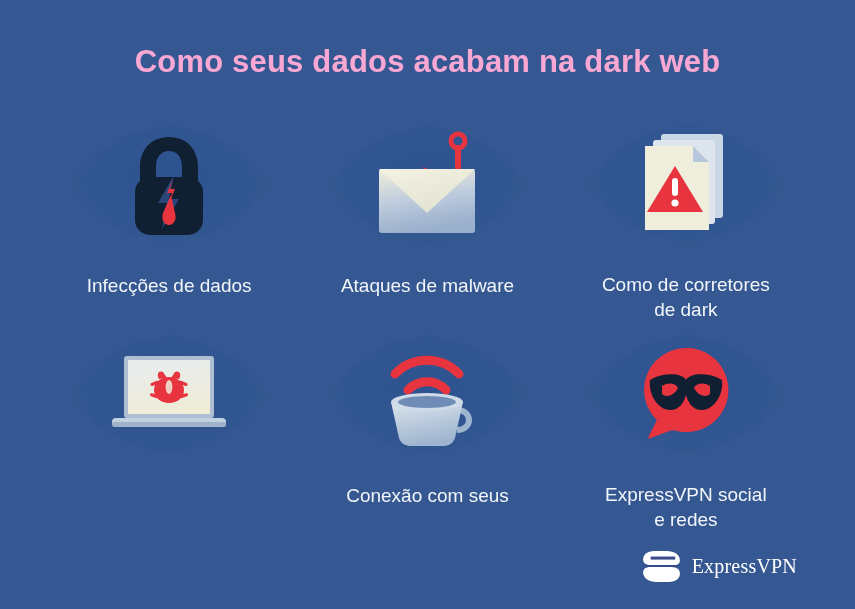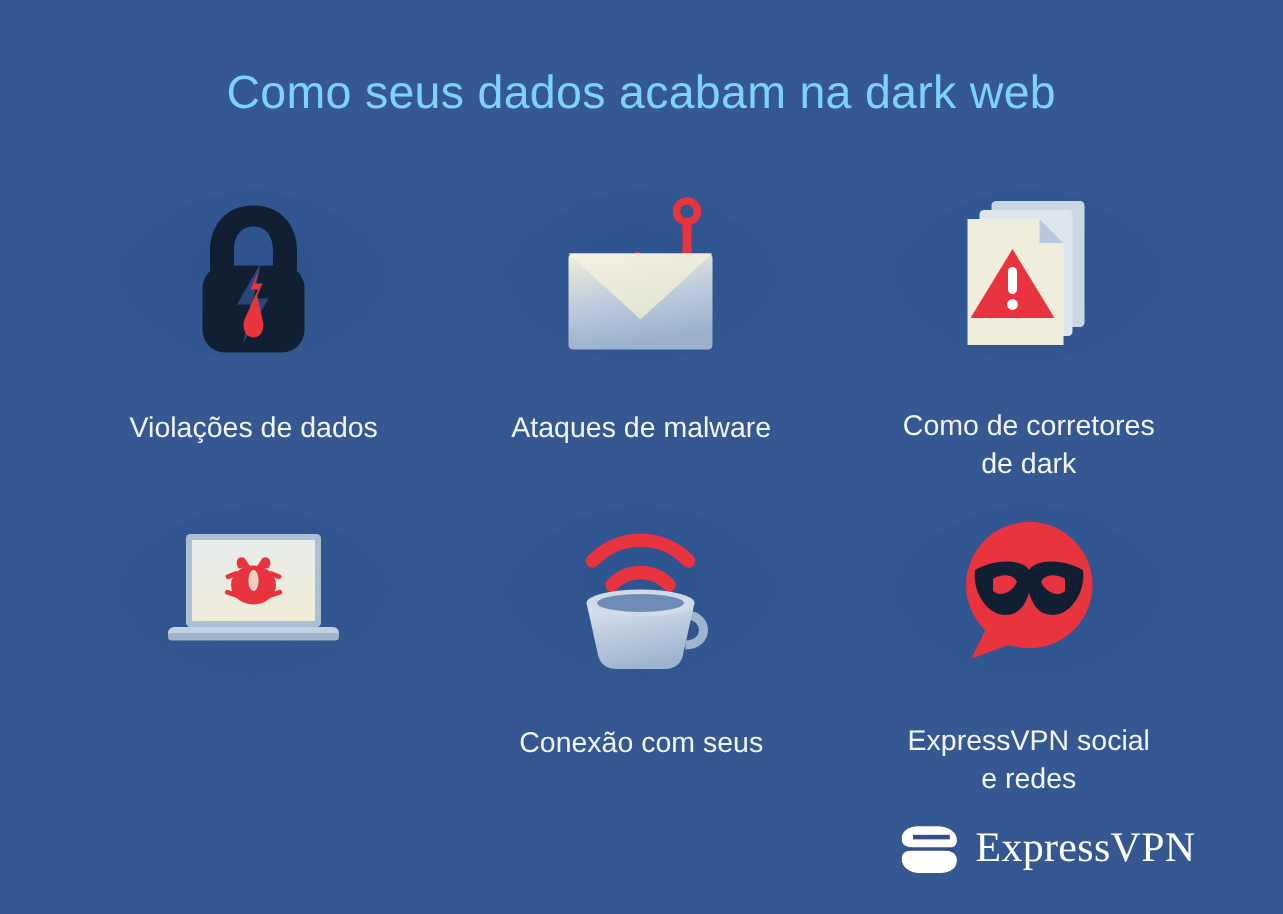--- a/index.html
+++ b/index.html
@@ -19,23 +19,23 @@
     overflow: hidden;
   }
 
   
   .title {
     position: absolute;
     top: 42px;
     left: 0;
     width: 855px;
     text-align: center;
-    color: #7dd3fc;
+    color: #f9a8d4;
     font-size: 31px;
-    font-weight: 400;
+    font-weight: 700;
     letter-spacing: 0.2px;
     line-height: 40px;
   }
 
   
   .grid {
     position: absolute;
     top: 112px;
     left: 40px;
     width: 775px;
@@ -94,21 +94,21 @@
     gap: 11px;
   }
   .logo-mark {
     width: 38px;
     height: 34px;
     flex: 0 0 auto;
   }
   .logo-word {
     color: #ffffff;
     font-family: "Liberation Serif", serif;
-    font-size: 28px;
+    font-size: 20px;
     letter-spacing: 0.2px;
     line-height: 26px;
     white-space: nowrap;
   }
 </style>
 </head>
 <body>
 
 <div id="infographic">
 
@@ -121,21 +121,21 @@
         <div class="lens"></div>
         <svg class="icon-svg" width="104" height="108" viewBox="0 0 104 108">
           <path d="M52 6 C33 6 23 20 23 36 L23 54 L39 54 L39 36 C39 26 44 20 52 20 C60 20 65 26 65 36 L65 54 L81 54 L81 36 C81 20 71 6 52 6 Z" fill="#111f33"></path>
           <rect x="18" y="46" width="68" height="58" rx="15" fill="#111f33"></rect>
           <path d="M57 44 L41 72 L50 72 L45 98 L62 68 L52 68 Z" fill="#2a4678"></path>
           <path d="M54 64 L46 82 C44 88 47 94 52 94 C57 94 60 88 58 82 Z" fill="#e8343f"></path>
           <path d="M56 48 L50 62 L55 62 L52 72 L58 58 L53 58 Z" fill="#e8343f"></path>
         </svg>
       </div>
       <div class="caption">
-        <span>Violações de dados</span>
+        <span>Infecções de dados</span>
         
       </div>
     </div>
 
     <div class="cell">
       <div class="icon-stage">
         <div class="lens"></div>
         <svg class="icon-svg" width="128" height="112" viewBox="0 0 128 112">
           <defs>
             <linearGradient id="envGrad" x1="0" y1="0" x2="0.25" y2="1">

